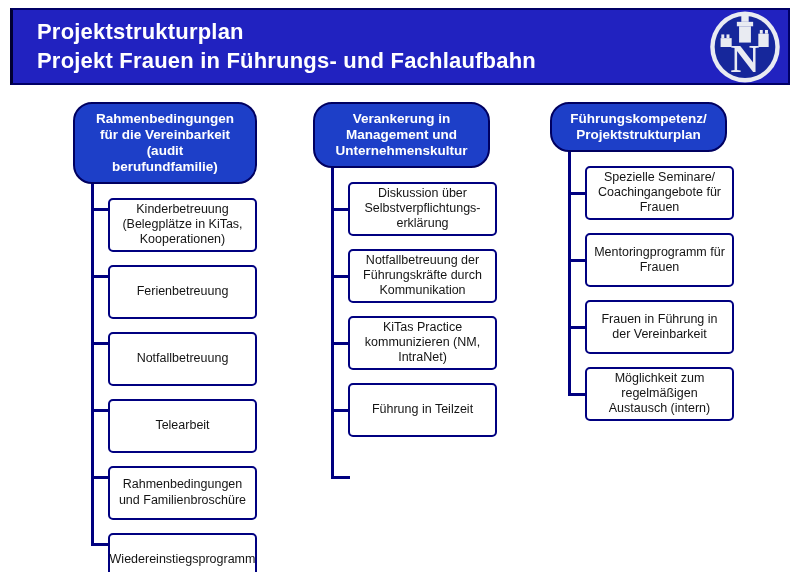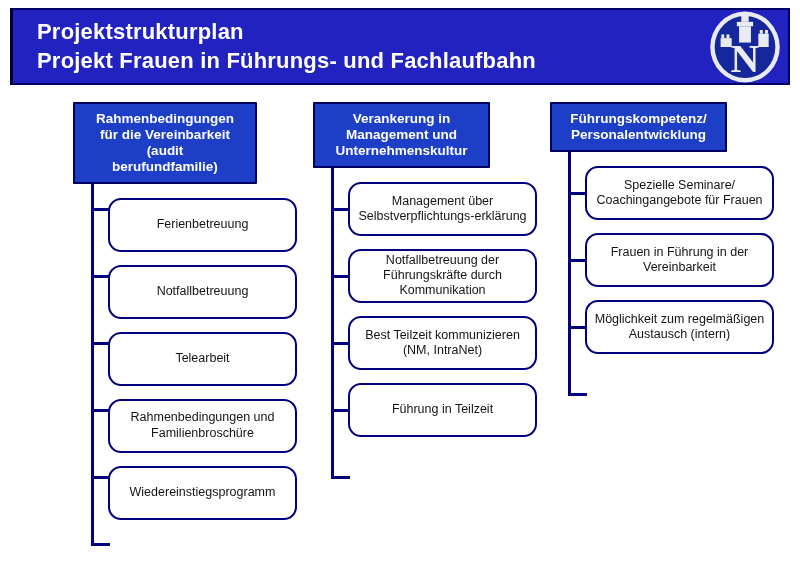--- a/index.html
+++ b/index.html
@@ -26,31 +26,31 @@
 
   
   .column { position:absolute; top:102px; width:192px; }
   .col0 { left:73px; }
   .col1 { left:313px; }
   .col2 { left:550px; }
 
   .col-header {
     box-sizing:border-box; width:177px; min-height:48px;
     background:#1d3fc8;
-    border:2px solid #000060; border-radius:1px;
+    border:2px solid #000060; border-radius:19px;
     color:#ffffff; font-weight:bold; font-size:13.5px; line-height:1.18;
     text-align:center; padding:7px 20px;
     display:flex; align-items:center; justify-content:center;
     margin-bottom:14px; position:relative; z-index:2;
   }
   .col0 .col-header { width:184px; }
 
   .node {
-    box-sizing:border-box; margin-left:35px; width:189px; height:54px;
-    background:#ffffff; border:2px solid #000080; border-radius:13px;
+    box-sizing:border-box; margin-left:35px; width:149px; height:54px;
+    background:#ffffff; border:2px solid #000080; border-radius:5px;
     color:#141414; font-size:12.5px; line-height:1.22;
     display:flex; align-items:center; justify-content:center;
     text-align:center; padding:2px 7px; margin-bottom:13px;
     position:relative; z-index:2;
   }
 
   .connector-trunk, .connector-stub {
     position:absolute; background:#000080; z-index:1;
   }
 </style>
@@ -78,49 +78,51 @@
       <rect x="77" y="27" width="4" height="5" fill="#e9ebf2"></rect>
       <rect x="68" y="32" width="14" height="18" fill="#e9ebf2"></rect>
 
       <text x="50" y="84" text-anchor="middle" fill="#e9ebf2" font-family="Liberation Serif, serif" font-size="54" font-weight="bold">N</text>
     </svg>
   </div>
 
   <div id="diagram">
       <div class="column col0">
         <div class="col-header">Rahmenbedingungen für die Vereinbarkeit (audit berufundfamilie)</div>
+        <div class="node">Kinderbetreuung (Belegplätze in KiTas, Kooperationen)</div>
         <div class="node">Ferienbetreuung</div>
         <div class="node">Notfallbetreuung</div>
         <div class="node">Telearbeit</div>
         <div class="node">Rahmenbedingungen und Familienbroschüre</div>
         <div class="node">Wiedereinstiegsprogramm</div>
         <div class="connector-trunk" style="left: 18px; top: 64px; width: 3px; height: 379.5px;"></div>
         <div class="connector-stub" style="left: 18px; top: 105.5px; width: 19px; height: 3px;"></div>
         <div class="connector-stub" style="left: 18px; top: 172.5px; width: 19px; height: 3px;"></div>
         <div class="connector-stub" style="left: 18px; top: 239.5px; width: 19px; height: 3px;"></div>
         <div class="connector-stub" style="left: 18px; top: 306.5px; width: 19px; height: 3px;"></div>
         <div class="connector-stub" style="left: 18px; top: 373.5px; width: 19px; height: 3px;"></div>
         <div class="connector-stub" style="left: 18px; top: 440.5px; width: 19px; height: 3px;"></div>
       </div>
       <div class="column col1">
         <div class="col-header">Verankerung in Management und Unternehmenskultur</div>
-        <div class="node">Management über Selbstverpflichtungs-erklärung</div>
+        <div class="node">Diskussion über Selbstverpflichtungs-erklärung</div>
         <div class="node">Notfallbetreuung der Führungskräfte durch Kommunikation</div>
-        <div class="node">Best Teilzeit kommunizieren (NM, IntraNet)</div>
+        <div class="node">KiTas Practice kommunizieren (NM, IntraNet)</div>
         <div class="node">Führung in Teilzeit</div>
         <div class="connector-trunk" style="left: 18px; top: 64px; width: 3px; height: 312.5px;"></div>
         <div class="connector-stub" style="left: 18px; top: 105.5px; width: 19px; height: 3px;"></div>
         <div class="connector-stub" style="left: 18px; top: 172.5px; width: 19px; height: 3px;"></div>
         <div class="connector-stub" style="left: 18px; top: 239.5px; width: 19px; height: 3px;"></div>
         <div class="connector-stub" style="left: 18px; top: 306.5px; width: 19px; height: 3px;"></div>
         <div class="connector-stub" style="left: 18px; top: 373.5px; width: 19px; height: 3px;"></div>
       </div>
       <div class="column col2">
-        <div class="col-header">Führungskompetenz/ Personalentwicklung</div>
+        <div class="col-header">Führungskompetenz/ Projektstrukturplan</div>
         <div class="node">Spezielle Seminare/ Coachingangebote für Frauen</div>
+        <div class="node">Mentoringprogramm für Frauen</div>
         <div class="node">Frauen in Führung in der Vereinbarkeit</div>
         <div class="node">Möglichkeit zum regelmäßigen Austausch (intern)</div>
         <div class="connector-trunk" style="left: 18px; top: 48px; width: 3px; height: 245.5px;"></div>
         <div class="connector-stub" style="left: 18px; top: 89.5px; width: 19px; height: 3px;"></div>
         <div class="connector-stub" style="left: 18px; top: 156.5px; width: 19px; height: 3px;"></div>
         <div class="connector-stub" style="left: 18px; top: 223.5px; width: 19px; height: 3px;"></div>
         <div class="connector-stub" style="left: 18px; top: 290.5px; width: 19px; height: 3px;"></div>
       </div>
     </div>
 </div>

